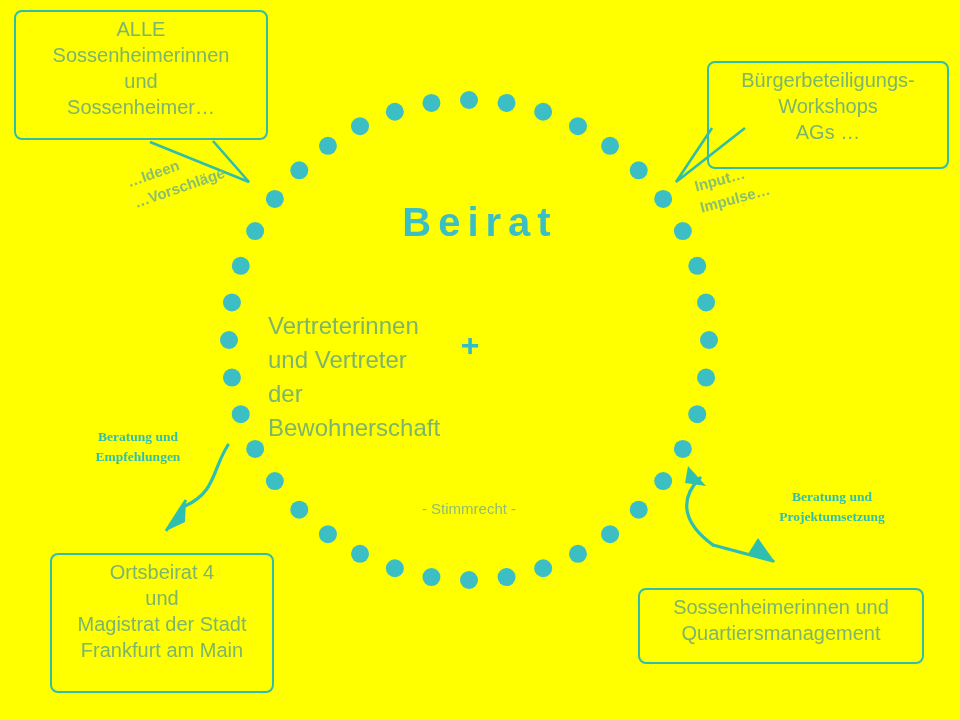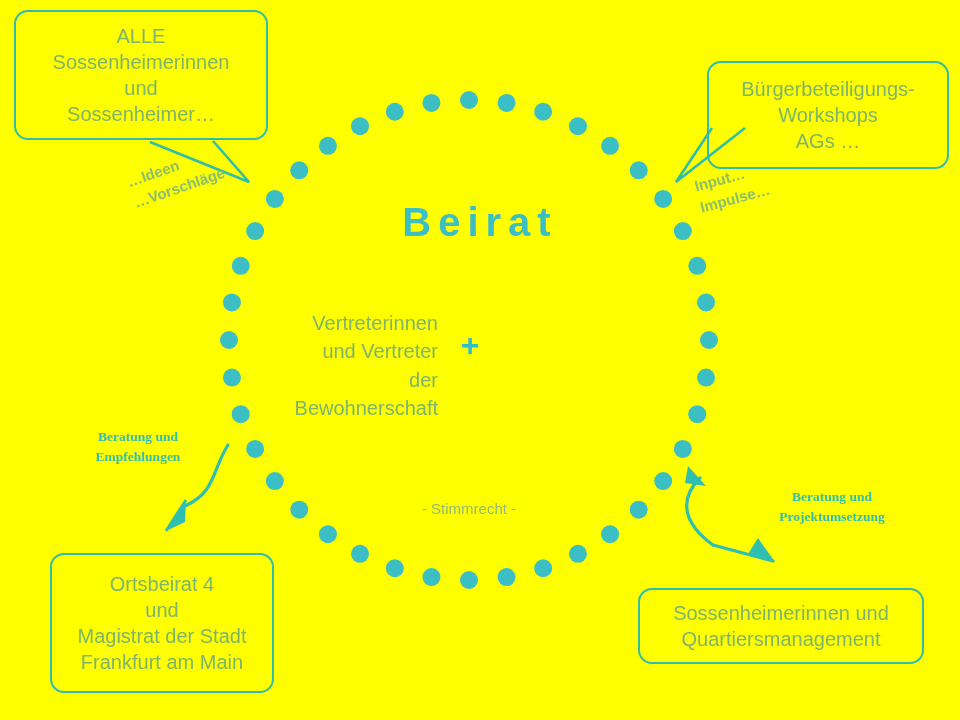--- a/index.html
+++ b/index.html
@@ -25,27 +25,27 @@
     top: 0;
     width: 960px;
     height: 720px;
     pointer-events: none;
   }
   
   .bubble {
     position: absolute;
     box-sizing: border-box;
     border: 2.5px solid #2FBFA8;
-    border-radius: 14px;
+    border-radius: 8px;
     background: transparent;
     color: #7CB56B;
     text-align: center;
     line-height: 1.30;
     display: flex;
-    align-items: center;
+    align-items: flex-start;
     justify-content: center;
     padding: 4px 24px;
     white-space: pre-line;
   }
   #bubble-citizens {
     left: 14px; top: 10px; width: 254px; height: 130px;
     font-size: 20px;
   }
   #bubble-workshops {
     left: 707px; top: 18px; width: 242px; height: 108px;
@@ -66,23 +66,23 @@
     left: 0; top: 200px; width: 960px;
     text-align: center;
     color: #3BBFC4;
     font-size: 40px;
     font-weight: bold;
     letter-spacing: 7px;
   }
   .col-text {
     position: absolute;
     color: #7CB56B;
-    font-size: 20px;
+    font-size: 24px;
     line-height: 1.42;
-    text-align: right;
+    text-align: left;
     white-space: pre-line;
   }
   #col-left {
     left: 268px; top: 309px; width: 170px;
   }
   #col-right {
     left: 500px; top: 309px; width: 170px;
   }
   #plus-sign {
     position: absolute;

